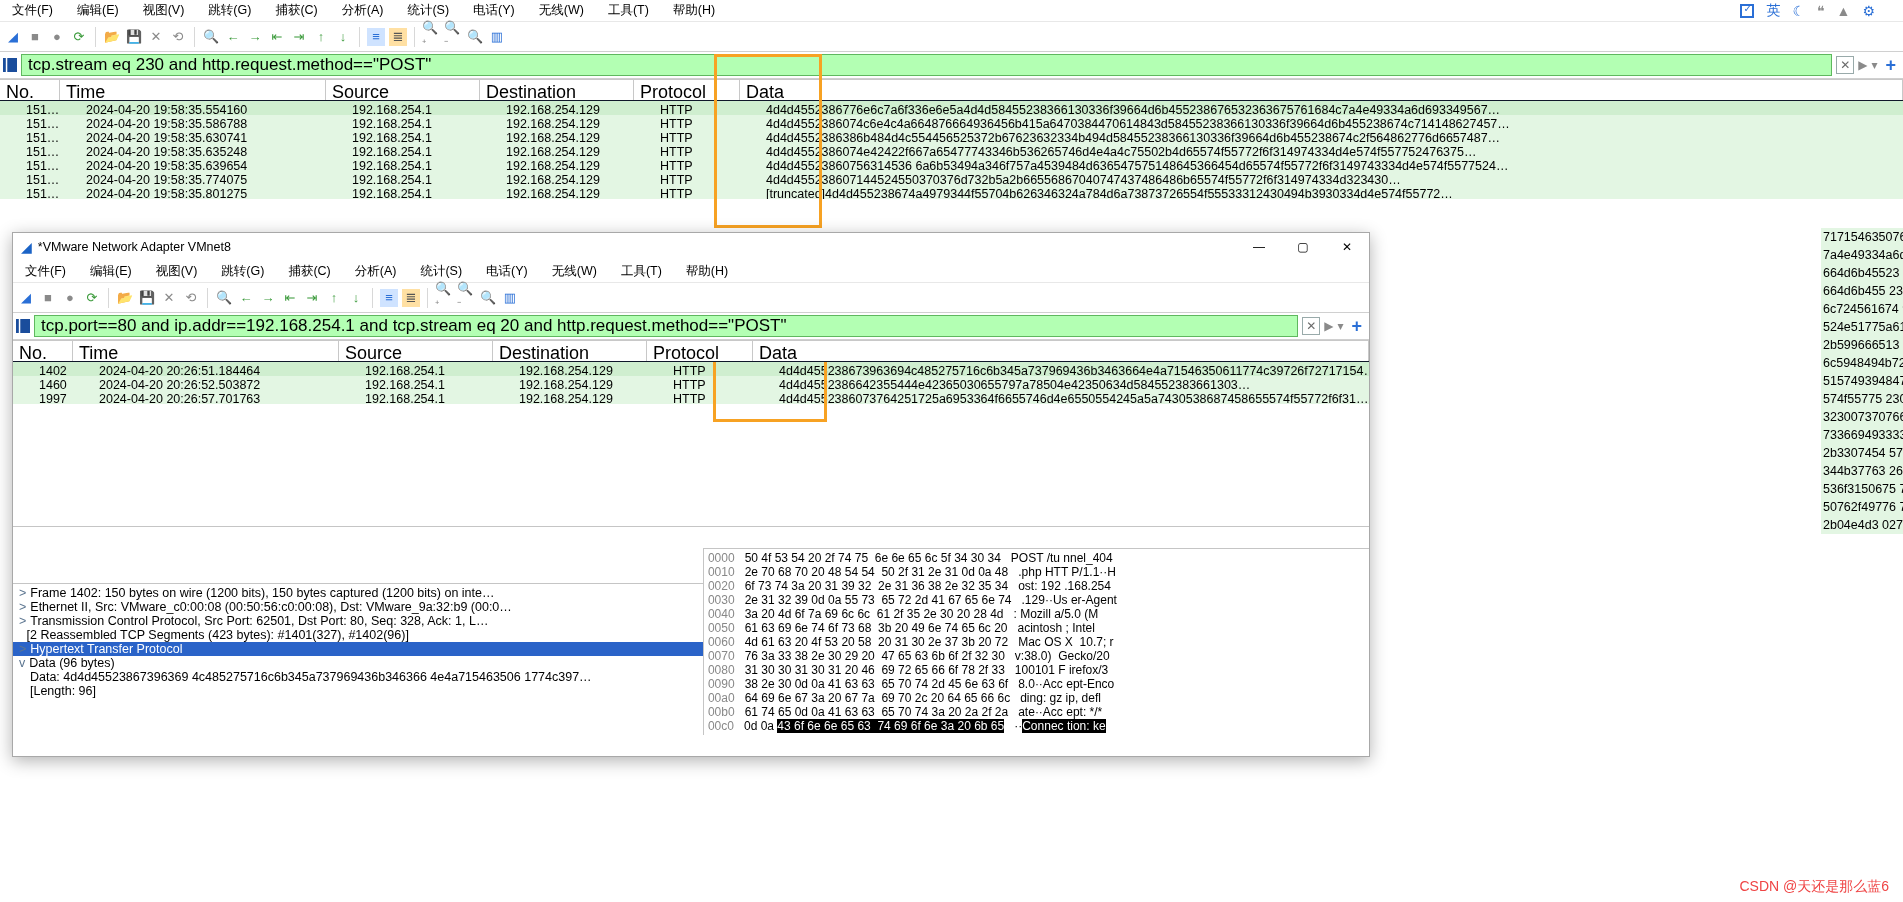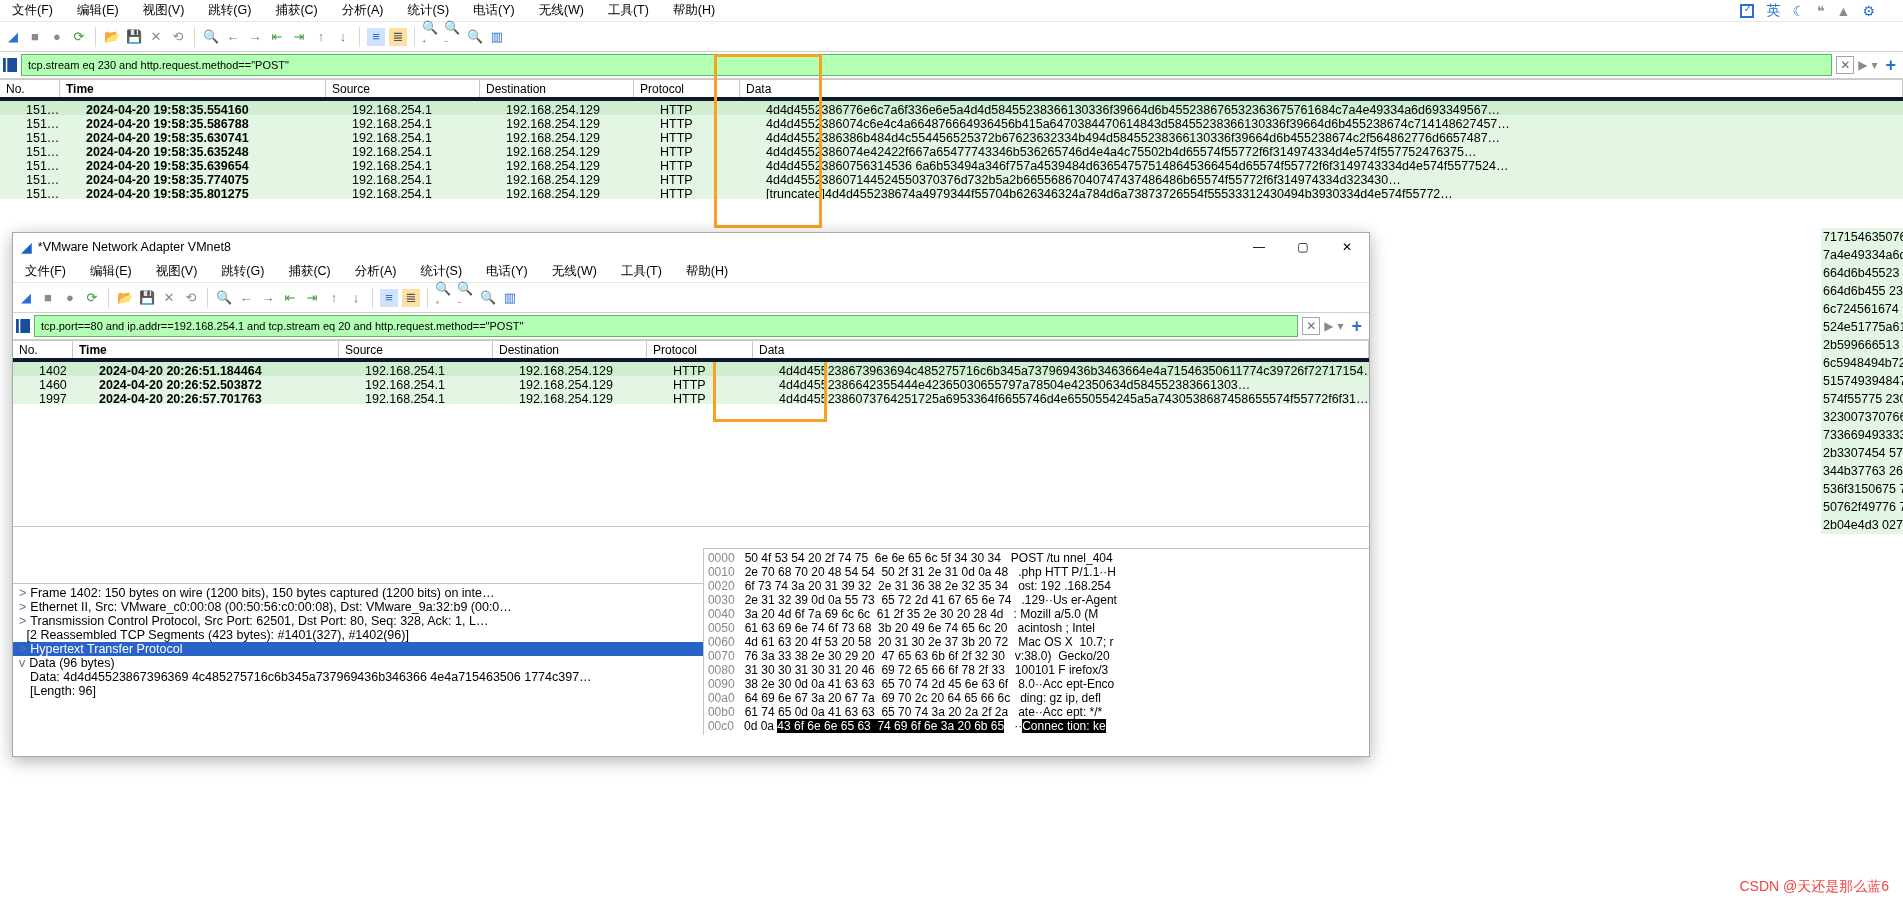--- a/index.html
+++ b/index.html
@@ -12,27 +12,27 @@
 .ime-tools .box { border: 2px solid #2a6fd6; width: 14px; height: 14px; display: inline-block; position: relative; }
 .ime-tools .box::after { content: "✓"; font-size: 10px; position: absolute; top: -3px; left: 1px; }
 
 .outer-toolbar { height: 30px; border-bottom: 1px solid #d0d0d0; padding: 0 4px; display: flex; align-items: center; gap: 4px; }
 .sep { width: 1px; height: 20px; background: #d8d8d8; margin: 0 3px; }
 
 
 .filter-row { display: flex; align-items: center; padding: 2px 3px; border-bottom: 1px solid #d0d0d0; background: #fff; gap: 4px; }
 .filter-flag { width: 14px; height: 14px; background: #1a4d9c; position: relative; }
 .filter-flag::after { content: "▏"; color: #fff; position: absolute; left: 3px; top: -2px; font-size: 14px; }
-.filter-input { flex: 1; background: #b3ffb3; border: 1px solid #5fb85f; height: 22px; padding: 0 6px; font-size: 11px; outline: none; }
+.filter-input { flex: 1; background: #b3ffb3; border: 1px solid #5fb85f; height: 22px; padding: 0 6px; font-size: 17px; outline: none; }
 .filter-rhs { display: flex; align-items: center; gap: 4px; color: #6a6a6a; }
 .filter-rhs .cross { border: 1px solid #9aa; width: 18px; height: 18px; display: inline-flex; align-items: center; justify-content: center; }
 .filter-rhs .plus { color: #2a6fd6; font-size: 18px; font-weight: 700; padding: 0 4px; }
 
 
-.plist-hdr { display: flex; height: 22px; background: #fff; border-bottom: 4px solid #0f172a; border-top: 1px solid #c8c8c8; font-size: 12px; }
+.plist-hdr { display: flex; height: 22px; background: #fff; border-bottom: 1px solid #0f172a; border-top: 1px solid #c8c8c8; font-size: 18px; }
 .plist-hdr div { border-right: 1px solid #c8c8c8; padding: 2px 6px; white-space: nowrap; overflow: hidden; }
 .plist-row { display: flex; height: 14px; font: 12.5px/18px Consolas, "Courier New", monospace; background: #e3f6e3; white-space: pre; overflow: hidden; }
 .plist-row.sel { background: #cfeecf; }
 .plist-row .cell { padding: 0 4px; overflow: hidden; white-space: nowrap; }
 .plist-row::before { content: ""; width: 22px; display: inline-block; }
 
 
 .hl-box { position: absolute; border: 3px solid #f7a223; background: transparent; pointer-events: none; }
 
 
@@ -60,21 +60,21 @@
 
 
 .tail { position: absolute; left: 1821px; top: 228px; width: 90px; font: 12.5px/18px Consolas, monospace; background: #e3f6e3; white-space: nowrap; overflow: hidden; }
 .tail div { height: 18px; padding-left: 2px; }
 
 
 .wm { position: absolute; right: 14px; bottom: 6px; color: #ef4444; font-size: 14px; }
 
 
 .col-no    { width: 60px; }
-.col-time  { width: 266px; font-weight: bold; }
+.col-time  { width: 266px; }
 .col-src   { width: 154px; }
 .col-dst   { width: 154px; }
 .col-proto { width: 106px; }
 .col-data  { flex: 1; }
 
 
 .tbi { width: 18px; height: 18px; display: inline-flex; align-items: center; justify-content: center; font-size: 13px; }
 .grey { color: #8a8a8a; }
 .blue { color: #2a6fd6; }
 .green { color: #3a9a3a; }

